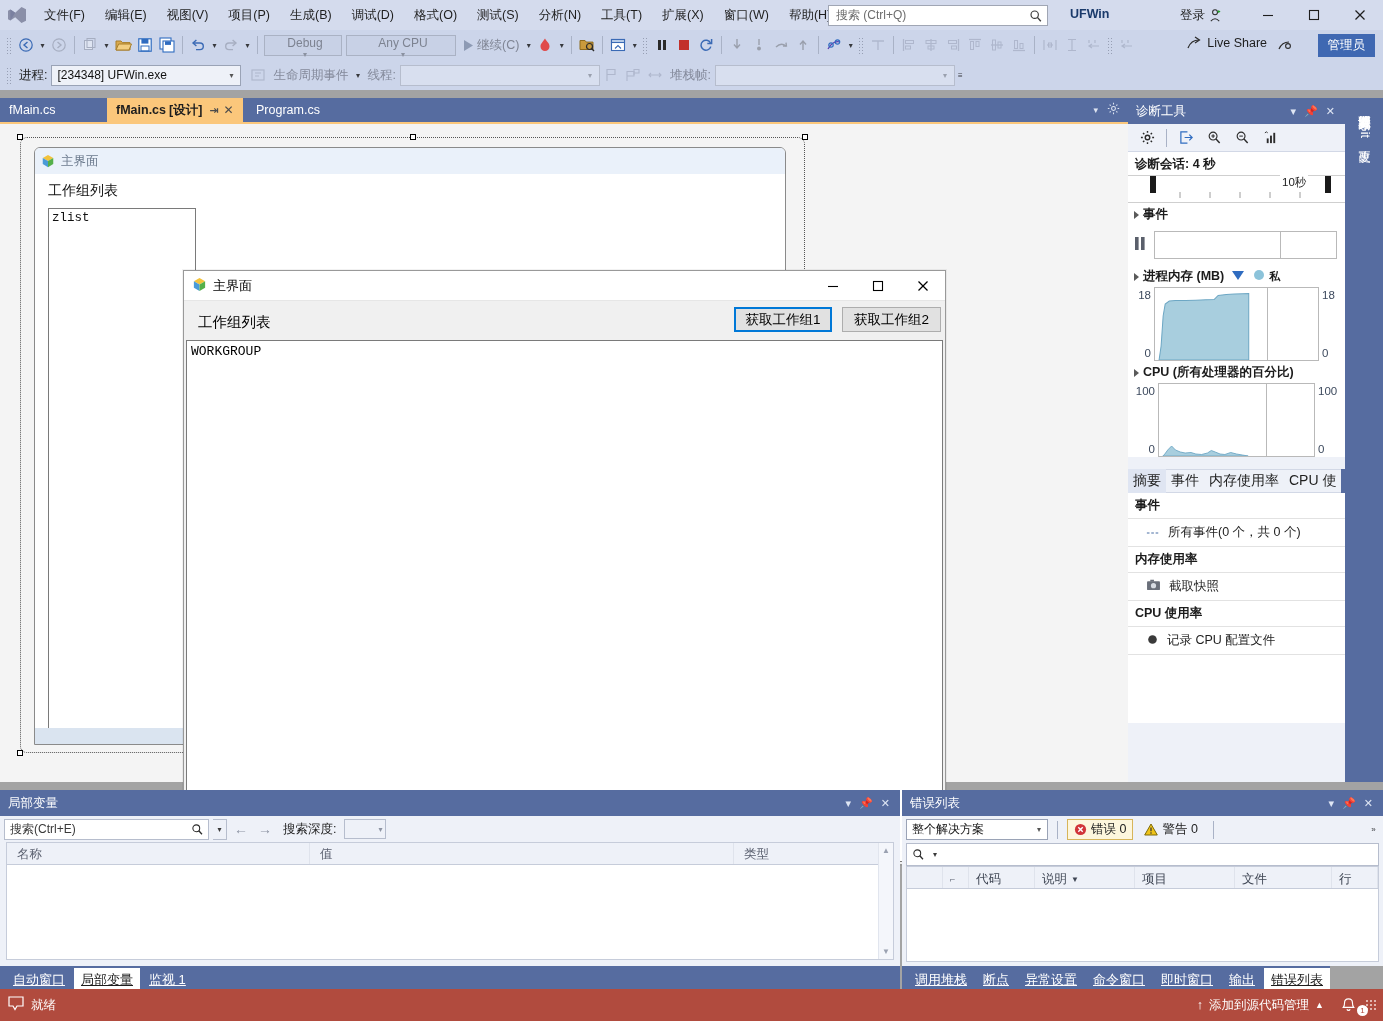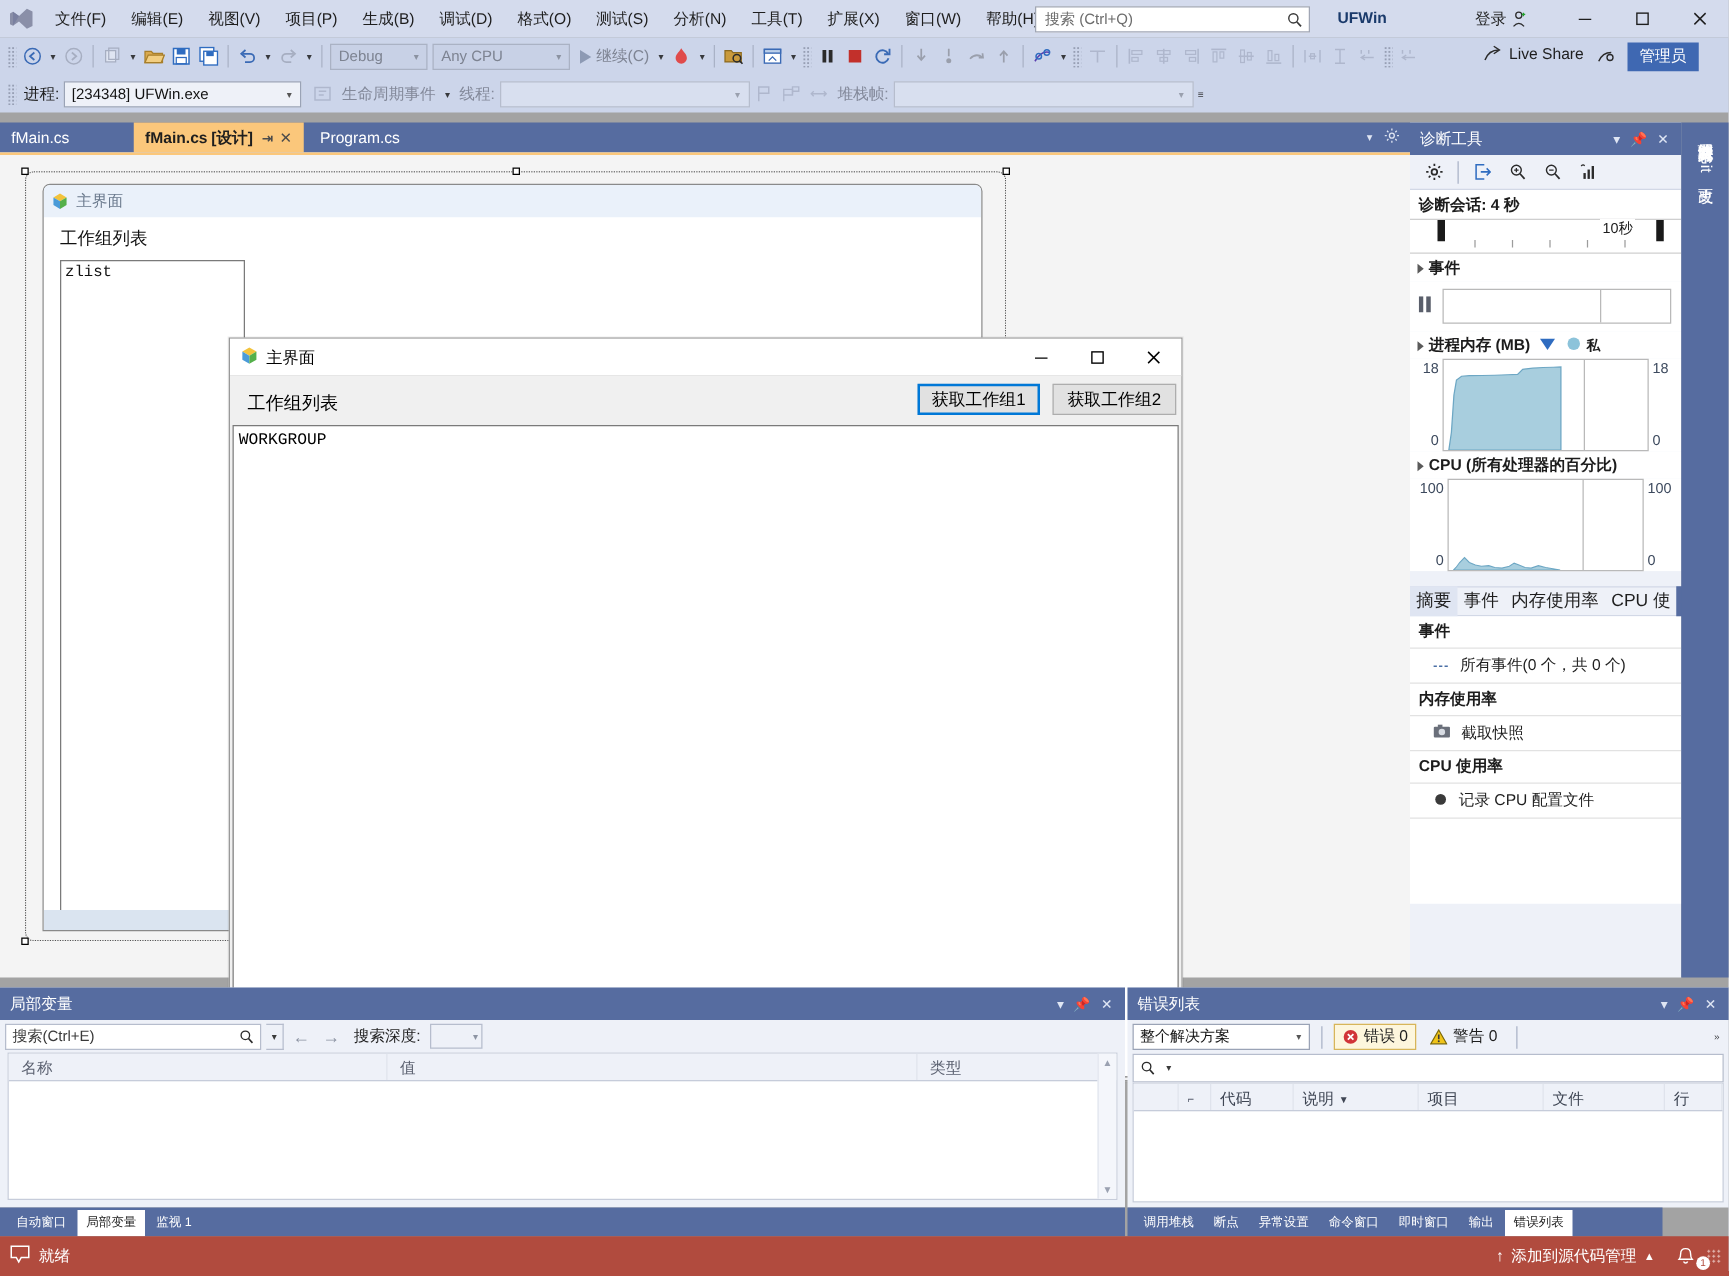--- a/index.html
+++ b/index.html
@@ -42,28 +42,28 @@
   }
   .tb-grip { width:7px; height:17px; margin:0 2px;
     background-image: radial-gradient(#8e96ab 0.8px, transparent 0.9px);
     background-size:3px 3px; opacity:.85; }
   .tb-btn { width:22px; height:22px; display:flex; align-items:center; justify-content:center; border:1px solid transparent; }
   .tb-btn.dis { opacity:.38; }
   .tb-arrow { width:11px; height:22px; display:flex; align-items:center; justify-content:center; color:#37393d; font-size:8px; }
   .tb-sep { width:1px; height:18px; background:#a9b2c6; margin:0 4px; }
   .tb-combo {
     height:21px; border:1px solid #aab2c4; background:#c8d1e6; color:#7d8391;
-    display:flex; align-items:center; padding:0 2px 0 6px; font-size:12px; margin:0 2px;
+    display:flex; align-items:center; padding:0 2px 0 6px; font-size:12px; margin:0 2px;flex-direction:column;
   }
   .tb-combo .cv { flex:1; white-space:nowrap; }
   .tb-combo .ca { color:#8b92a1; font-size:8px; padding:0 4px; }
   .tb-cont { display:flex; align-items:center; gap:3px; padding:0 4px; color:#7f8594; font-size:12.5px; }
   .liveshare { position:absolute; right:116px; top:5px; display:flex; align-items:center; gap:5px; color:#1e1e1e; font-size:12.5px;}
   .feedback-ic { position:absolute; right:90px; top:7px; }
-  .adminbtn { position:absolute; right:24px; top:4px; background:#3f68b2; color:#fff;
+  .adminbtn { position:absolute; right:8px; top:4px; background:#3f68b2; color:#fff;
     font-size:12.5px; padding:3px 10px; height:23px; display:flex; align-items:center; }
 
   
   .dbgbar { position:absolute; left:0; top:60px; width:1383px; height:30px; background:#ccd5ea;
     display:flex; align-items:center; padding-left:4px; }
   .dbg-lab { font-size:12.5px; color:#1e1e1e; margin:0 4px 0 4px; white-space:nowrap; }
   .dbg-lab.dis { color:#83899a; }
   .dbg-combo { height:21px; border:1px solid #9aa3b6; background:#eef1f8; display:flex; align-items:center;
     padding:0 2px 0 5px; font-size:12px; color:#111; }
   .dbg-combo.empty { background:#d8dfef; border-color:#b6bdcd; }
@@ -174,21 +174,21 @@
   .el-chip.sel { background:#fdf6dd; border:1px solid #d7b55a; }
   .el-search { height:23px; margin:0 4px; background:#fff; border:1px solid #b6bdcd; display:flex; align-items:center; padding-left:5px; font-size:12px; color:#6a6a6a; }
   .el-search .ph { flex:1; }
   .el-grid { position:absolute; left:4px; right:4px; top:76px; bottom:4px; background:#fff; border:1px solid #c6ccda; }
   .el-grid-h { display:flex; height:22px; background:#eef1f8; border-bottom:1px solid #c6ccda; }
   .el-grid-h div { font-size:12.5px; color:#3f4654; padding:3px 0 0 7px; border-right:1px solid #dfe3ec; display:flex; align-items:center; gap:4px;}
 
   
   .btabs-l { position:absolute; left:0; top:966px; width:900px; height:23px; background:#566ca0; display:flex; align-items:flex-end; padding-left:6px; gap:2px;}
   .btabs-r { position:absolute; left:902px; top:966px; width:428px; height:23px; background:#566ca0; display:flex; align-items:flex-end; padding-left:6px; gap:2px;}
-  .btab { font-size:10px; color:#fff; padding:3px 7px; height:21px; }
+  .btab { font-size:13px; color:#fff; padding:3px 7px; height:21px;text-decoration:underline; }
   .btab.active { background:#fff; color:#1e1e1e; }
   .statusbar { position:absolute; left:0; top:989px; width:1383px; height:32px; background:#b14b3e;
     display:flex; align-items:center; color:#fff; font-size:12.5px; padding:0 6px; }
   .statusbar .sp { flex:1; }
   .st-item { display:flex; align-items:center; gap:6px; padding:0 8px; }
   .notif-badge { position:relative; }
   .notif-badge .n { position:absolute; right:-3px; bottom:-2px; background:#fff; color:#b14b3e;
      border-radius:50%; width:11px; height:11px; font-size:8px; display:flex; align-items:center; justify-content:center; }
   .grip-dots { width:12px; height:12px; background-image: radial-gradient(#e2b6af 0.8px, transparent 0.9px); background-size:4px 4px; }
 </style>

